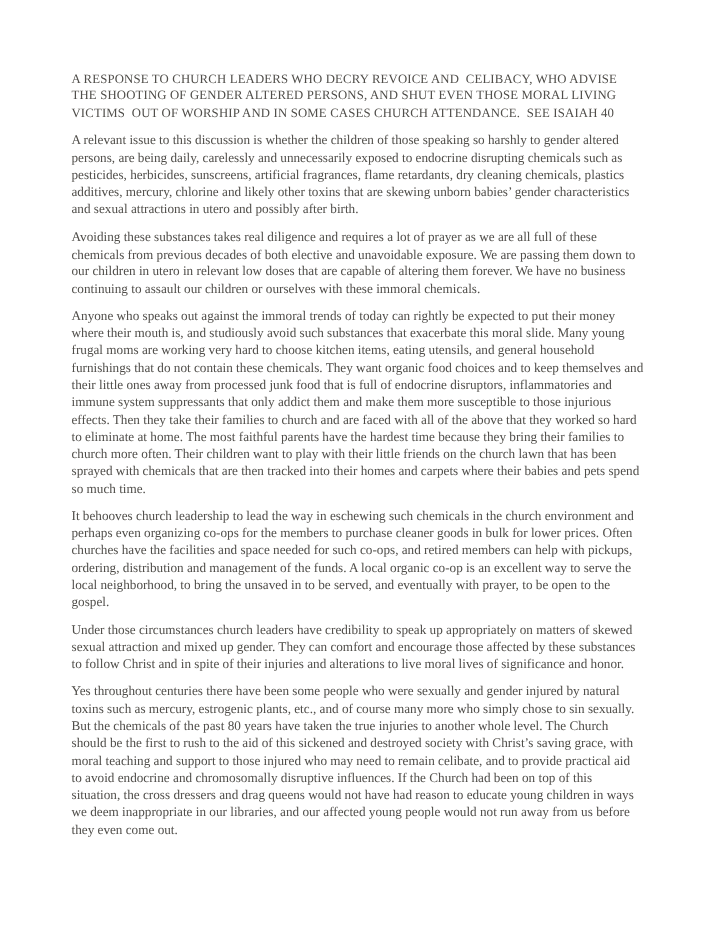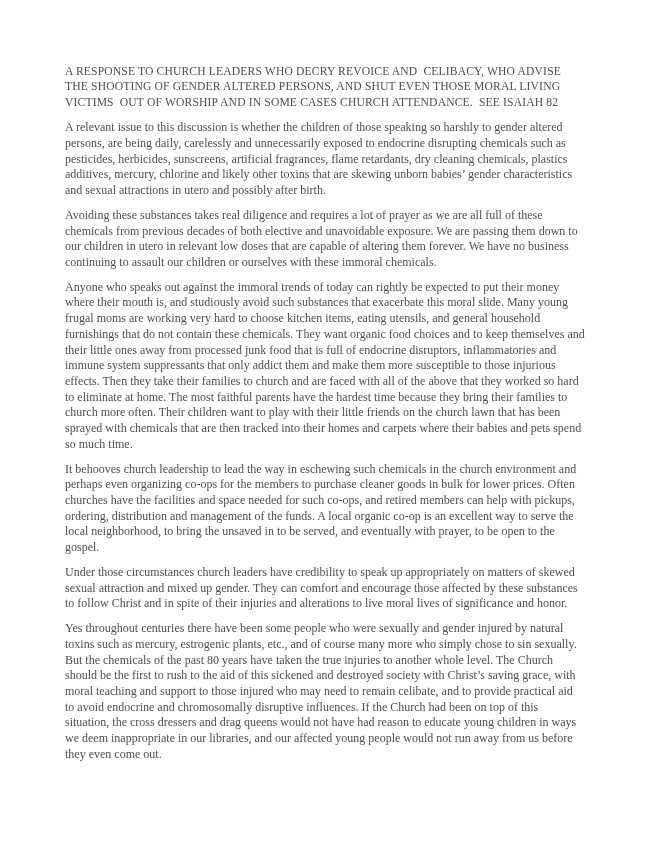--- a/index.html
+++ b/index.html
@@ -35,21 +35,21 @@
     line-height: 1.31;
     margin: 0 0 9px 0;
     white-space: pre-wrap;
     color: #504e4a;
   }
 </style>
 </head>
 <body>
 
 <div class="page">
-  <h1 class="doc-title">A RESPONSE TO CHURCH LEADERS WHO DECRY REVOICE AND  CELIBACY, WHO ADVISE THE SHOOTING OF GENDER ALTERED PERSONS, AND SHUT EVEN THOSE MORAL LIVING VICTIMS  OUT OF WORSHIP AND IN SOME CASES CHURCH ATTENDANCE.  SEE ISAIAH 82</h1>
+  <h1 class="doc-title">A RESPONSE TO CHURCH LEADERS WHO DECRY REVOICE AND  CELIBACY, WHO ADVISE THE SHOOTING OF GENDER ALTERED PERSONS, AND SHUT EVEN THOSE MORAL LIVING VICTIMS  OUT OF WORSHIP AND IN SOME CASES CHURCH ATTENDANCE.  SEE ISAIAH 40</h1>
 
   <p class="para">A relevant issue to this discussion is whether the children of those speaking so harshly to gender altered persons, are being daily, carelessly and unnecessarily exposed to endocrine disrupting chemicals such as pesticides, herbicides, sunscreens, artificial fragrances, flame retardants, dry cleaning chemicals, plastics additives, mercury, chlorine and likely other toxins that are skewing unborn babies’ gender characteristics and sexual attractions in utero and possibly after birth.</p>
 
   <p class="para">Avoiding these substances takes real diligence and requires a lot of prayer as we are all full of these chemicals from previous decades of both elective and unavoidable exposure. We are passing them down to our children in utero in relevant low doses that are capable of altering them forever. We have no business continuing to assault our children or ourselves with these immoral chemicals.</p>
 
   <p class="para">Anyone who speaks out against the immoral trends of today can rightly be expected to put their money where their mouth is, and studiously avoid such substances that exacerbate this moral slide. Many young frugal moms are working very hard to choose kitchen items, eating utensils, and general household furnishings that do not contain these chemicals. They want organic food choices and to keep themselves and their little ones away from processed junk food that is full of endocrine disruptors, inflammatories and immune system suppressants that only addict them and make them more susceptible to those injurious effects. Then they take their families to church and are faced with all of the above that they worked so hard to eliminate at home. The most faithful parents have the hardest time because they bring their families to church more often. Their children want to play with their little friends on the church lawn that has been sprayed with chemicals that are then tracked into their homes and carpets where their babies and pets spend so much time.</p>
 
   <p class="para">It behooves church leadership to lead the way in eschewing such chemicals in the church environment and perhaps even organizing co-ops for the members to purchase cleaner goods in bulk for lower prices. Often churches have the facilities and space needed for such co-ops, and retired members can help with pickups, ordering, distribution and management of the funds. A local organic co-op is an excellent way to serve the local neighborhood, to bring the unsaved in to be served, and eventually with prayer, to be open to the gospel.</p>
 
   <p class="para">Under those circumstances church leaders have credibility to speak up appropriately on matters of skewed sexual attraction and mixed up gender. They can comfort and encourage those affected by these substances to follow Christ and in spite of their injuries and alterations to live moral lives of significance and honor.</p>

